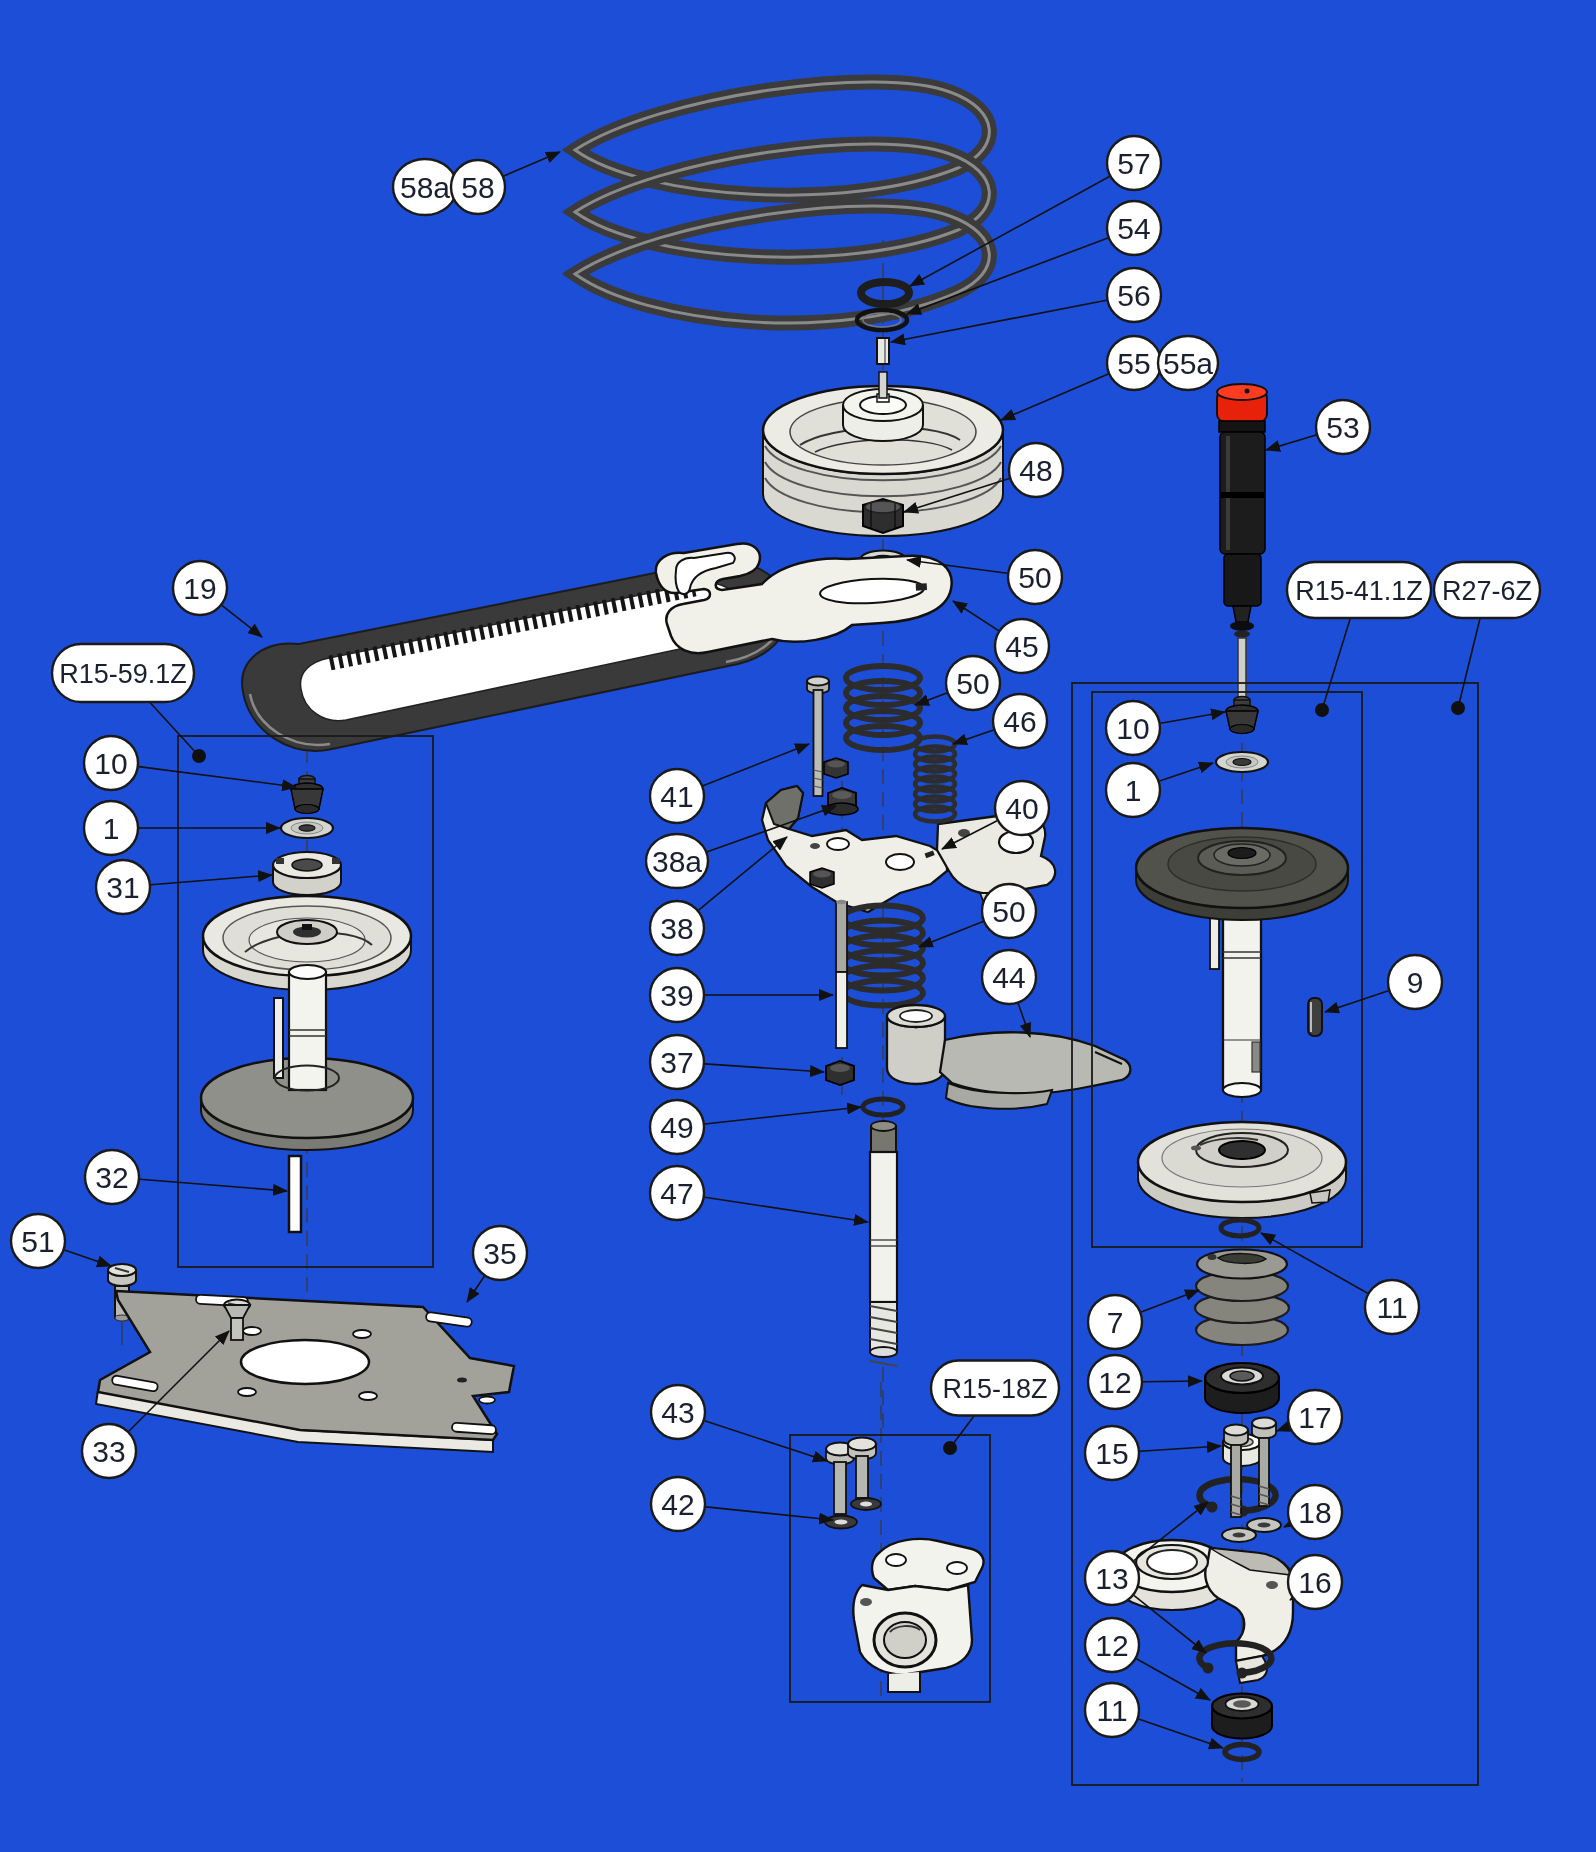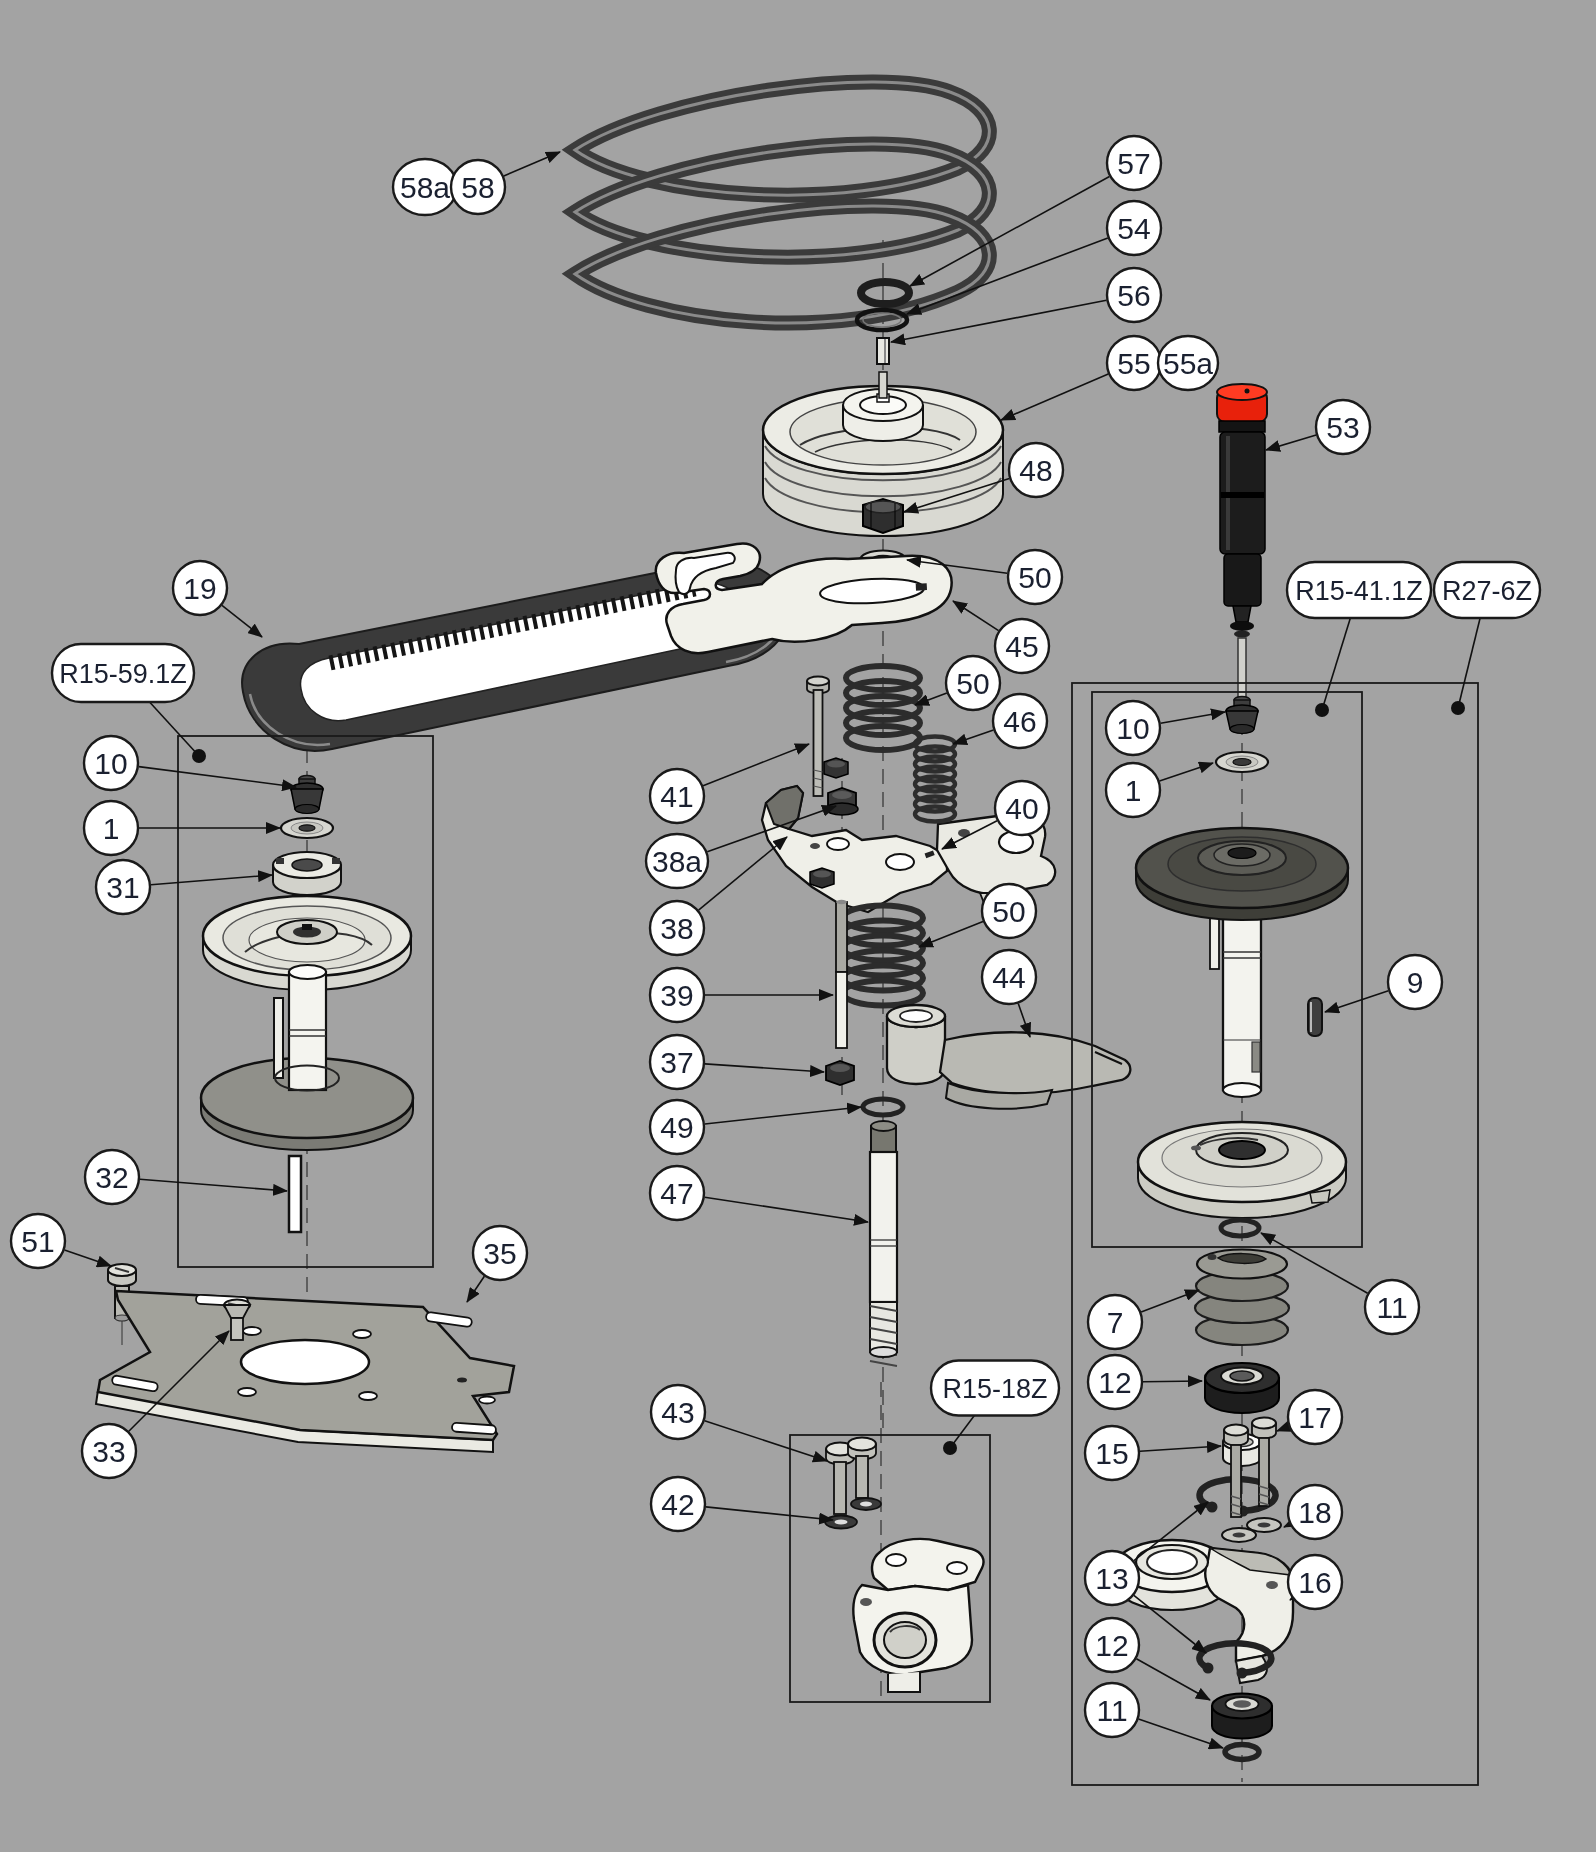--- a/index.html
+++ b/index.html
@@ -1,16 +1,16 @@
 <!DOCTYPE html>
 <html><head>
 <meta charset="utf-8">
 <style>
   html,body{margin:0;padding:0;background:#fff;}
-  .stage{width:1596px;height:1852px;background:#a3a3a3;}
+  .stage{width:1596px;height:1852px;background:#1d4ed8;}
   svg{display:block;font-family:"Liberation Sans",sans-serif;}
   .abox{fill:none;stroke:#1a1a1a;stroke-width:1.8;}
   .leader{stroke:#111;stroke-width:1.6;}
   .bcirc{fill:#fff;stroke:#1a1a1a;stroke-width:2.4;}
   .btext{font-size:30px;fill:#1a2030;}
   .rrect{fill:#fff;stroke:#1a1a1a;stroke-width:2.4;}
   .rtext{font-size:27px;fill:#1a2030;}
   .rdot{fill:#101010;}
   .rleader{stroke:#111;stroke-width:1.6;}
   .cl{stroke:#3a3a3a;stroke-width:1.3;stroke-dasharray:15 8;fill:none;}

